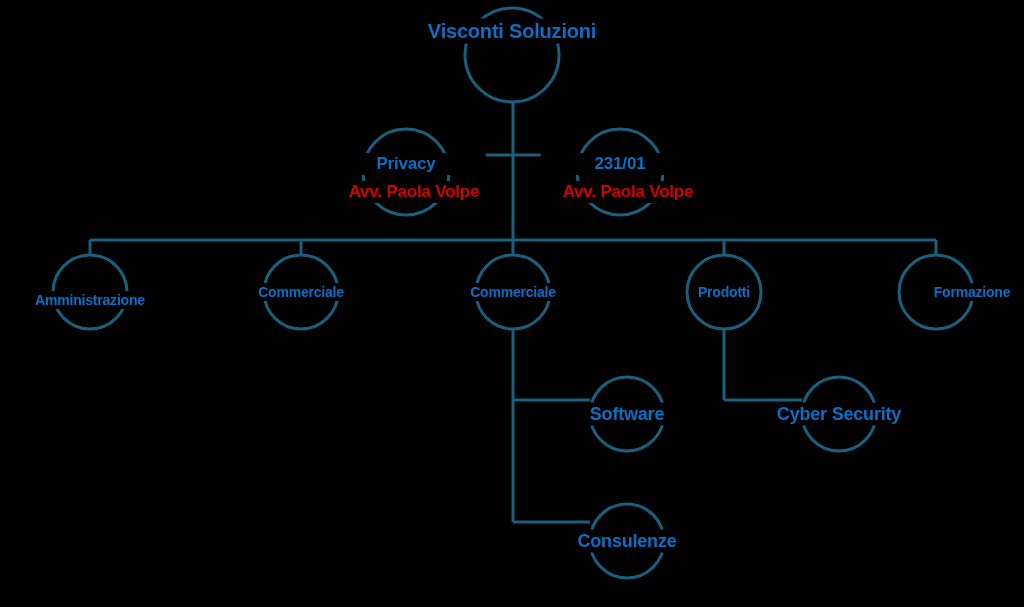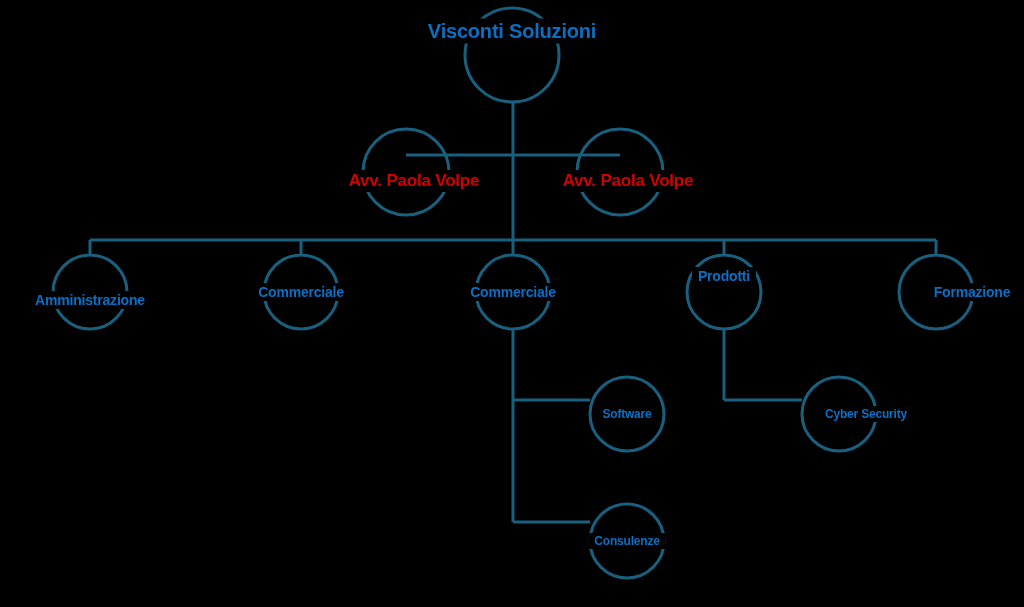--- a/index.html
+++ b/index.html
@@ -47,21 +47,21 @@
   }
   
   .node-label .title-line,
   .node-label .sub-line {
     background: #000000;
     padding: 1px 6px;
   }
   .root-label { font-size: 20px; }
   .lvl1-label { font-size: 17px; }
   .lvl2-label { font-size: 14px; }
-  .lvl3-label { font-size: 12px; }
+  .lvl3-label { font-size: 18px; }
 </style>
 </head>
 <body>
 
 <div id="org-chart-root">
 
   <svg id="org-chart-svg" viewBox="0 0 1024 607" xmlns="http://www.w3.org/2000/svg">
 
     <g fill="none" stroke="#19607f" stroke-width="3" stroke-linecap="butt">
 
@@ -97,52 +97,54 @@
       <line x1="724" y1="400" x2="802" y2="400"></line>
 
     </g>
   </svg>
 
   <div class="node-label root-label" style="left:512px; top:31px;">
     <span class="title-line">Visconti Soluzioni</span>
   </div>
 
   <div class="node-label lvl1-label" style="left:406px; top:178px;">
+    <span class="title-line">Privacy</span>
     <span class="sub-line">Avv. Paola Volpe</span>
   </div>
 
   <div class="node-label lvl1-label" style="left:620px; top:178px;">
+    <span class="title-line">231/01</span>
     <span class="sub-line">Avv. Paola Volpe</span>
   </div>
 
   <div class="node-label lvl2-label" style="left:90px; top:300px;">
     <span class="title-line">Amministrazione</span>
   </div>
 
   <div class="node-label lvl2-label" style="left:301px; top:292px;">
     <span class="title-line">Commerciale</span>
   </div>
 
   <div class="node-label lvl2-label" style="left:513px; top:292px;">
     <span class="title-line">Commerciale</span>
   </div>
 
-  <div class="node-label lvl2-label" style="left:724px; top:276px;text-decoration:underline;">
+  <div class="node-label lvl2-label" style="left:724px; top:292px;text-decoration:underline;">
     <span class="title-line">Prodotti</span>
   </div>
 
   <div class="node-label lvl2-label" style="left:972px; top:292px;">
     <span class="title-line">Formazione</span>
   </div>
 
   <div class="node-label lvl3-label" style="left:627px; top:414px;">
     <span class="title-line">Software</span>
   </div>
 
-  <div class="node-label lvl3-label" style="left:839px; top:414px;margin-left:27px;">
+  <div class="node-label lvl3-label" style="left:839px; top:414px;">
     <span class="title-line">Cyber Security</span>
   </div>
 
   <div class="node-label lvl3-label" style="left:627px; top:541px;text-align:right;">
     <span class="title-line">Consulenze</span>
   </div>
 
 </div>
 
 </body></html>

